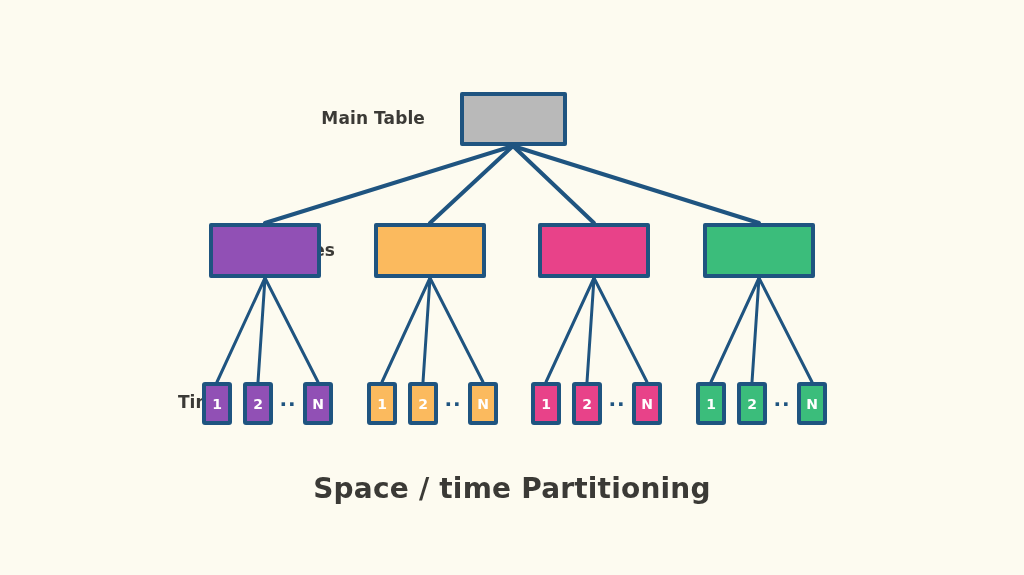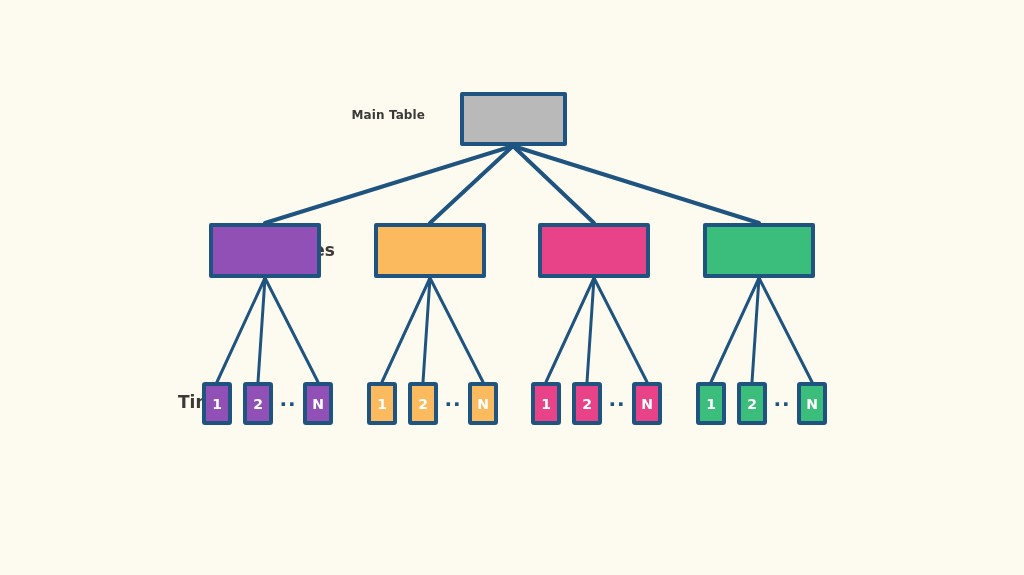--- a/index.html
+++ b/index.html
@@ -31,21 +31,21 @@
     position: absolute;
     font-weight: bold;
     color: #3b3a36;
     text-align: right;
     white-space: nowrap;
     letter-spacing: 0.1px;
   }
   #label-main-table {
     right: 599px;
     top: 108px;
-    font-size: 12px;
+    font-size: 17px;
   }
   #label-devices {
     right: 689px;
     top: 240px;
     font-size: 17px;
   }
   #label-time {
     right: 799px;
     top: 392px;
     font-size: 17px;
@@ -167,14 +167,15 @@
       <div class="time-box" style="left: 531px; top: 382px; background: rgb(232, 66, 137);">1</div>
       <div class="time-box" style="left: 572px; top: 382px; background: rgb(232, 66, 137);">2</div>
       <div class="time-box" style="left: 632px; top: 382px; background: rgb(232, 66, 137);">N</div>
       <div class="ellipsis" style="left: 604px; top: 393px;">··</div>
       <div class="time-box" style="left: 696px; top: 382px; background: rgb(59, 189, 123);">1</div>
       <div class="time-box" style="left: 737px; top: 382px; background: rgb(59, 189, 123);">2</div>
       <div class="time-box" style="left: 797px; top: 382px; background: rgb(59, 189, 123);">N</div>
       <div class="ellipsis" style="left: 769px; top: 393px;">··</div>
     </div>
 
+  <div id="diagram-title">Space / time Partitioning</div>
 
 </div>
 
 </body></html>

